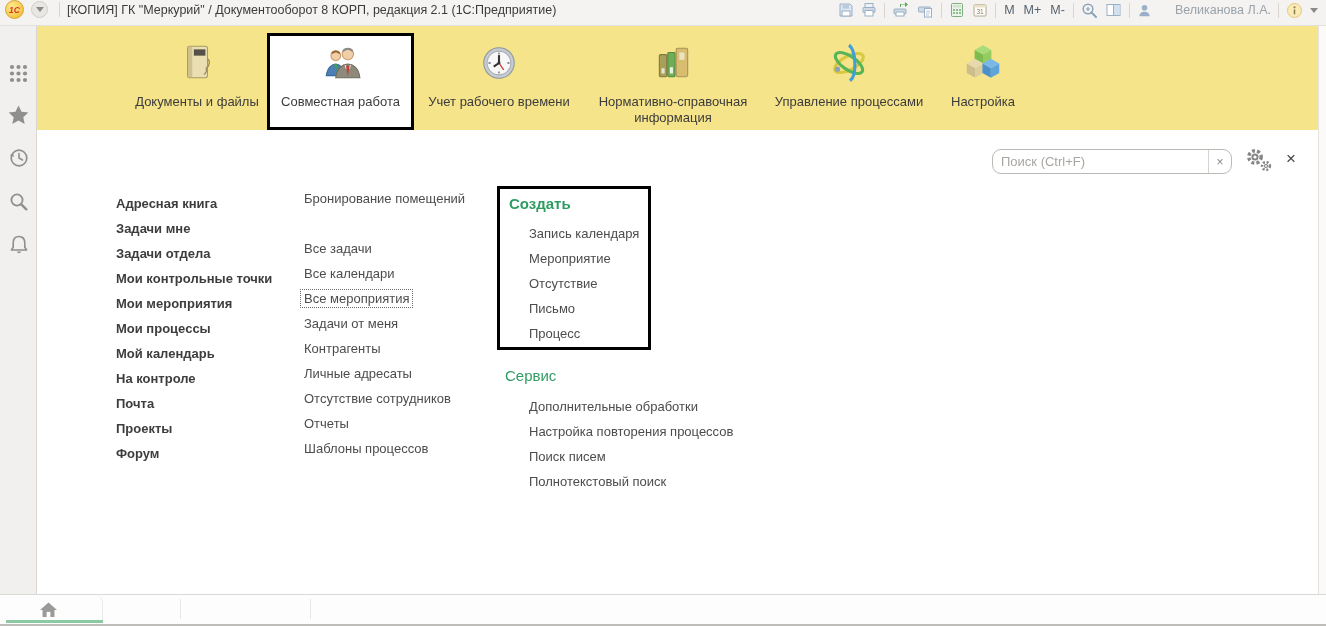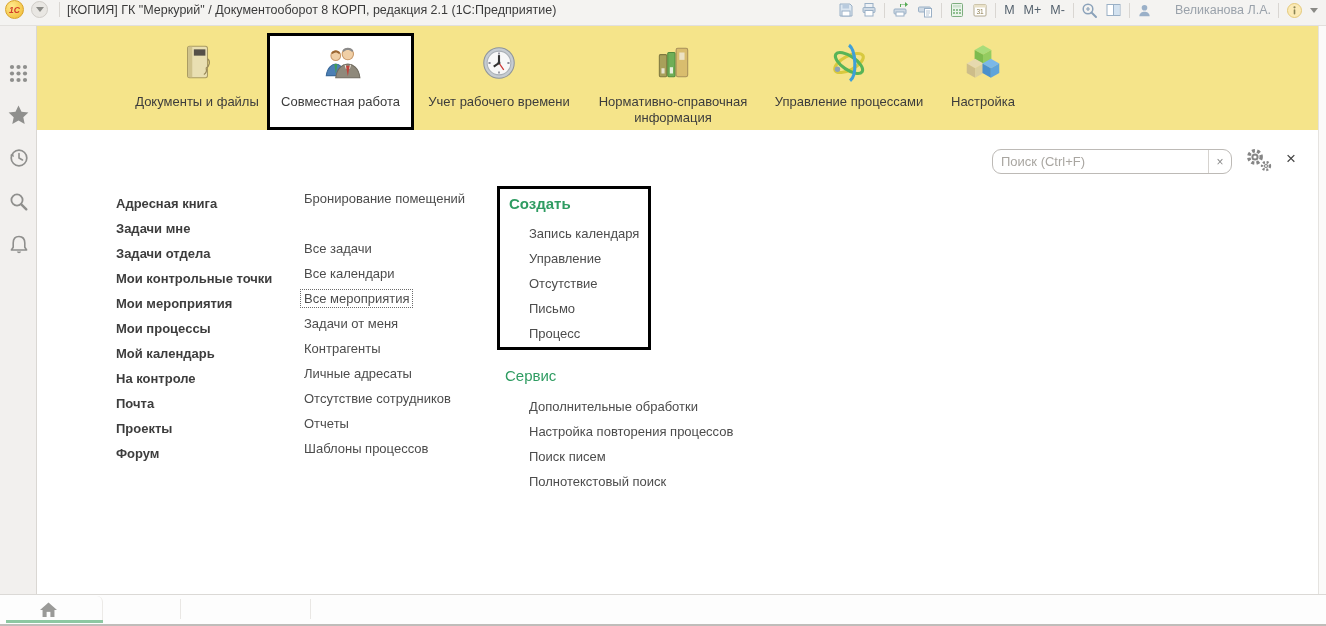--- a/index.html
+++ b/index.html
@@ -422,21 +422,21 @@
         </div>
     </div>
 
     <div class="create-box">
       <div class="group-header">Создать</div>
       <div class="create-items">
         <div class="menu-item">
             <span>Запись календаря</span>
           </div>
         <div class="menu-item">
-            <span>Управление</span>
+            <span>Мероприятие</span>
           </div>
         <div class="menu-item">
             <span>Отсутствие</span>
           </div>
         <div class="menu-item">
             <span>Письмо</span>
           </div>
         <div class="menu-item">
             <span>Процесс</span>
           </div>

